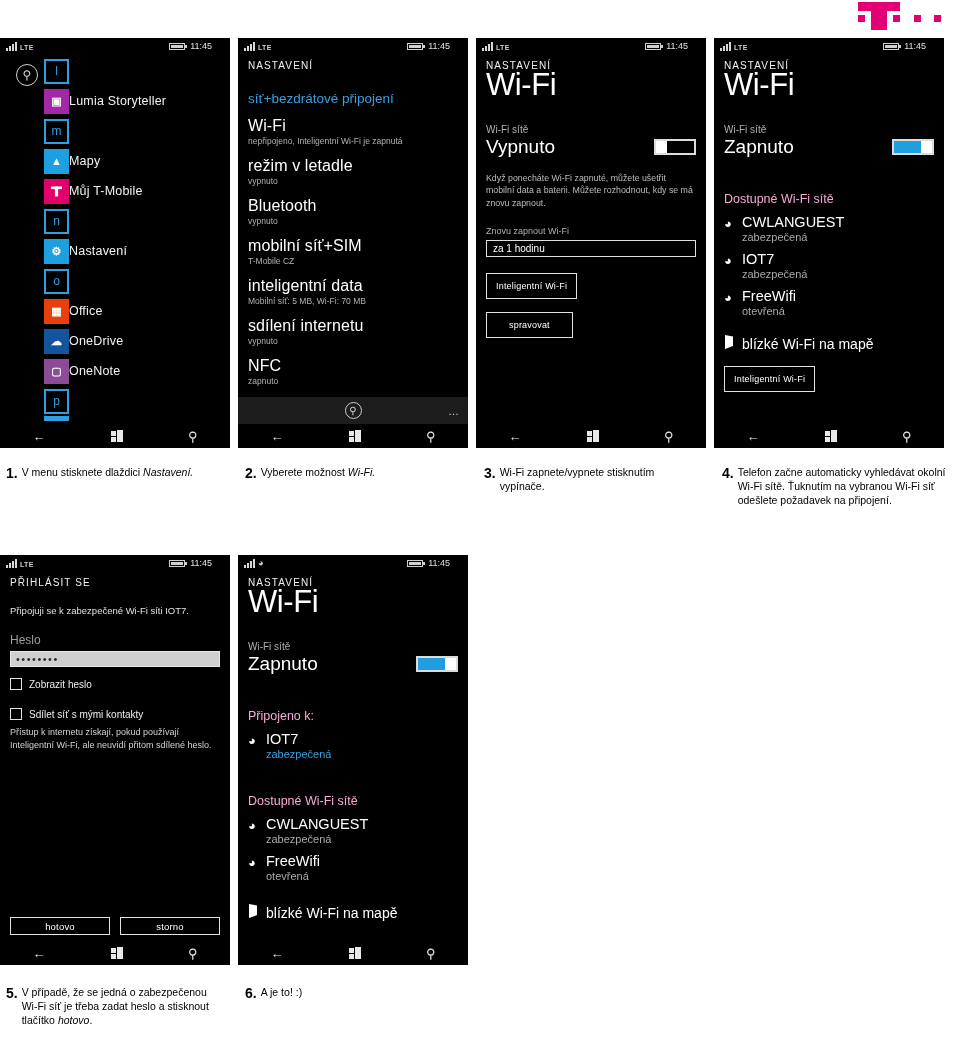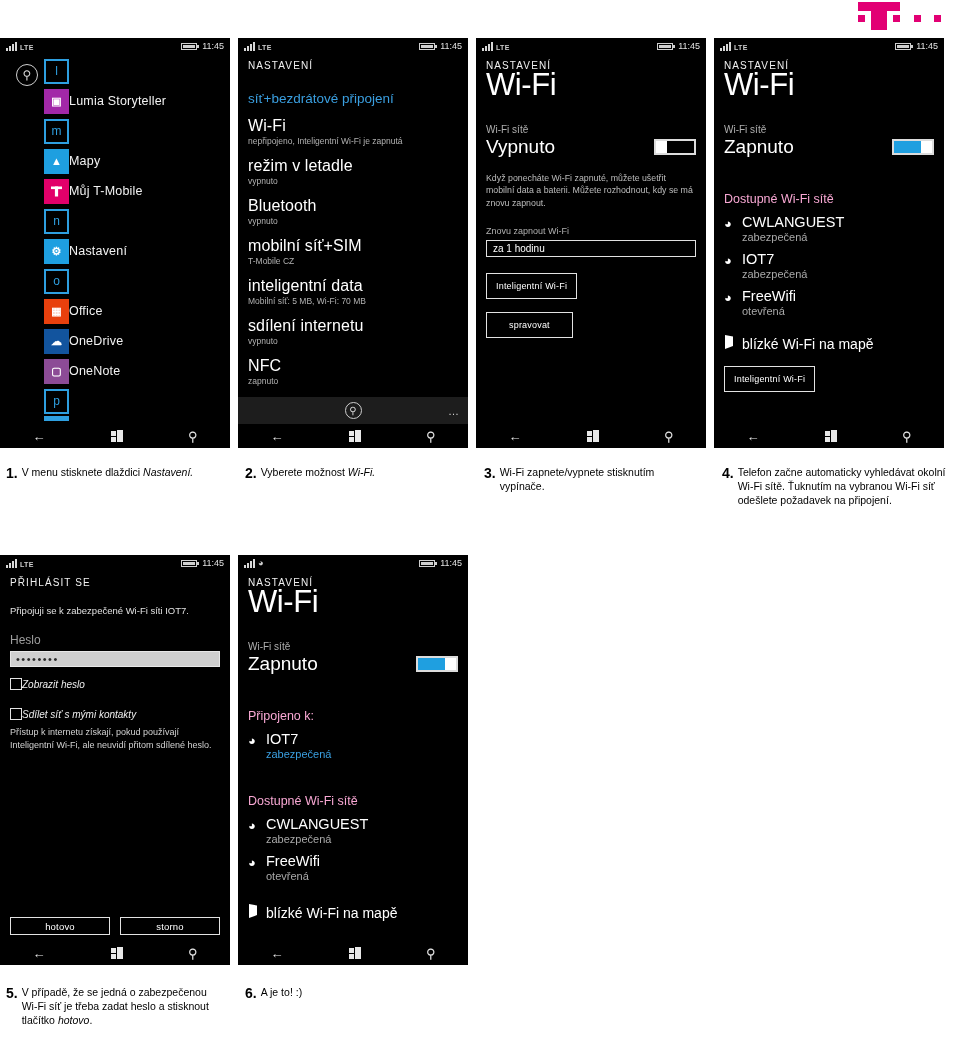--- a/index.html
+++ b/index.html
@@ -41,21 +41,21 @@
     height: 16px; position: relative;
     display: flex; align-items: center;
     padding: 0 6px;
   }
   .sb-left { display: flex; align-items: flex-end; gap: 3px; }
   .bars { display: flex; align-items: flex-end; gap: 1px; height: 9px; }
   .bars i { display: block; width: 2px; background: #d8d8d8; }
   .bars i:nth-child(1){height:3px}.bars i:nth-child(2){height:5px}
   .bars i:nth-child(3){height:7px}.bars i:nth-child(4){height:9px}
   .sb-net { font-size: 7px; letter-spacing: .3px; color: #cfcfcf; font-weight: bold; }
-  .sb-right { position: absolute; right: 6px; display: flex; align-items: center; gap: 5px; }
+  .sb-right { position: absolute; right: 18px; display: flex; align-items: center; gap: 5px; }
   .batt { width: 16px; height: 7px; border: 1px solid #cfcfcf; position: relative; }
   .batt::after { content:""; position:absolute; right:-3px; top:1px; width:2px; height:3px; background:#cfcfcf; }
   .batt i { position:absolute; left:1px; top:1px; bottom:1px; right:1px; background:#cfcfcf; }
   .sb-time { font-size: 9px; color: #e2e2e2; }
 
   .screen-body { position: relative; height: 370px; padding: 0 10px; }
 
   
   .navbar {
     position: absolute; left: 0; right: 0; bottom: 0;
@@ -124,21 +124,21 @@
   .net-sub { font-size: 11px; color: #a9a9a9; margin-top:1px;}
   .net-sub.connected { color: #3a9fe0; }
   .map-row { display:flex; align-items:center; margin-top: 18px; }
   .map-ico { width: 18px; flex:0 0 18px; }
   .map-name { font-size: 14px; font-weight:300; color:#fff; }
 
   
   .login-p { font-size: 9.5px; color: #e0e0e0; margin-top: 16px; line-height:1.4;}
   .pw-label { font-size: 12px; color:#9d9d9d; margin-top: 16px; }
   .pw-box { margin-top: 4px; height: 16px; background:#cfcfcf; color:#2a2a2a; font-size: 11px; letter-spacing:1.5px; display:flex; align-items:center; padding-left:5px; border:1px solid #e8e8e8;}
-  .cb-row { display:flex; align-items:center; margin-top: 11px;  font-style: italic;}
+  .cb-row { display:flex; align-items:center; margin-top: 11px; gap: 7px;}
   .cb { width: 12px; height:12px; border: 1.6px solid #e4e4e4; flex:0 0 12px;}
   .cb-label { font-size: 10px; color:#ededed;}
   .dual-btns { position:absolute; left:10px; right:10px; bottom:30px; display:flex; gap:10px; }
   .dual-btns .wpbtn { flex:1; height:18px; font-size:9.5px;}
 
   
   .caption {
     position: absolute;
     display: flex; align-items: flex-start;
     font-size: 10.5px; color: #000; line-height: 1.32;

